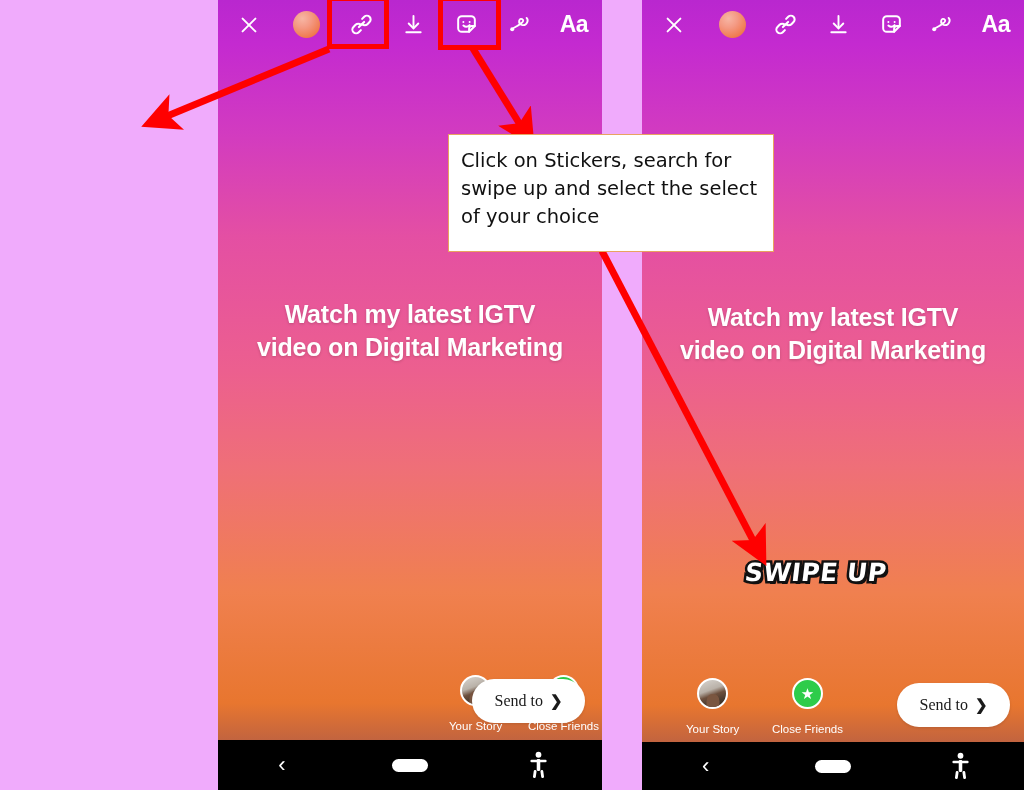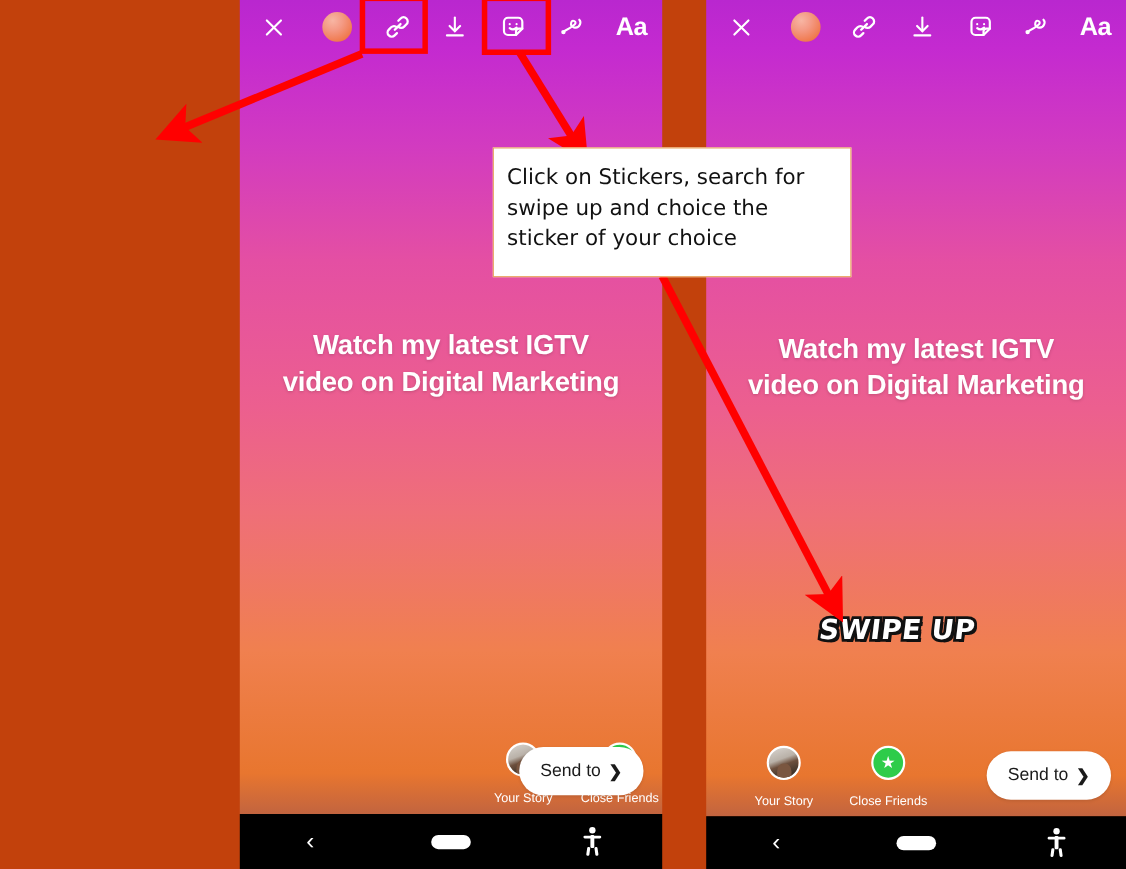--- a/index.html
+++ b/index.html
@@ -11,21 +11,21 @@
     width: 1024px;
     height: 790px;
     position: relative;
     overflow: hidden;
     font-family: "Liberation Sans", sans-serif;
   }
 
   .stage {
     position: absolute;
     inset: 0;
-    background: #c2410c;
+    background: #f0abfc;
   }
 
   
   .phone {
     position: absolute;
     top: 0;
     overflow: hidden;
     background: linear-gradient(
         to bottom,
         #b927cf 0%,
@@ -183,21 +183,21 @@
     position: absolute;
     background: #ffffff;
     border-radius: 24px;
     display: flex;
     align-items: center;
     justify-content: center;
     gap: 7px;
     color: #1a1a1a;
     font-size: 16px;
     box-shadow: 0 1px 3px rgba(0,0,0,0.12);
-    font-family: Liberation Sans, sans-serif;
+    font-family: Liberation Serif, serif;
   }
   .send-btn .chev { font-weight: bold; font-size: 15px; }
 
   .phone-left  .yourstory { left: 218px; bottom: 8px; transform: translateX(-50%); }
   .phone-left  .closefr   { left: 348px; bottom: 8px; transform: translateX(-50%); }
   .phone-left  .send-btn  { right: 17px; bottom: 17px; width: 113px; height: 44px; }
   .phone-right .yourstory { left: 44px;  bottom: 7px; }
   .phone-right .closefr   { left: 130px; bottom: 7px; }
   .phone-right .send-btn  { right: 14px; bottom: 15px; width: 113px; height: 44px; }
 
@@ -456,15 +456,15 @@
       </marker>
     </defs>
     <line x1="329" y1="49" x2="160" y2="119" stroke="#ff0000" stroke-width="7" marker-end="url(#ah)"></line>
     <line x1="472" y1="47" x2="524" y2="131" stroke="#ff0000" stroke-width="7" marker-end="url(#ah)"></line>
     <line x1="602" y1="251" x2="757" y2="548" stroke="#ff0000" stroke-width="7" marker-end="url(#ah)"></line>
   </svg>
 
   <div class="red-box box-link"></div>
   <div class="red-box box-sticker"></div>
 
-  <div class="callout">Click on Stickers, search for swipe up and choice the sticker of your choice</div>
+  <div class="callout">Click on Stickers, search for swipe up and select the select of your choice</div>
 
 </div>
 
 </body></html>

